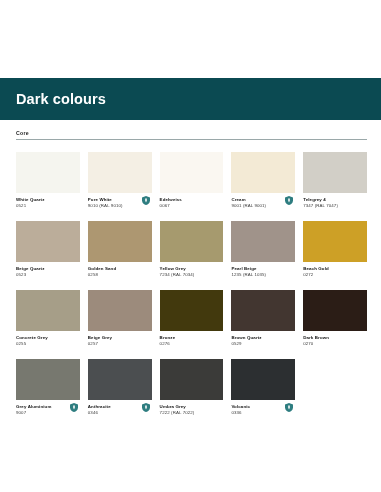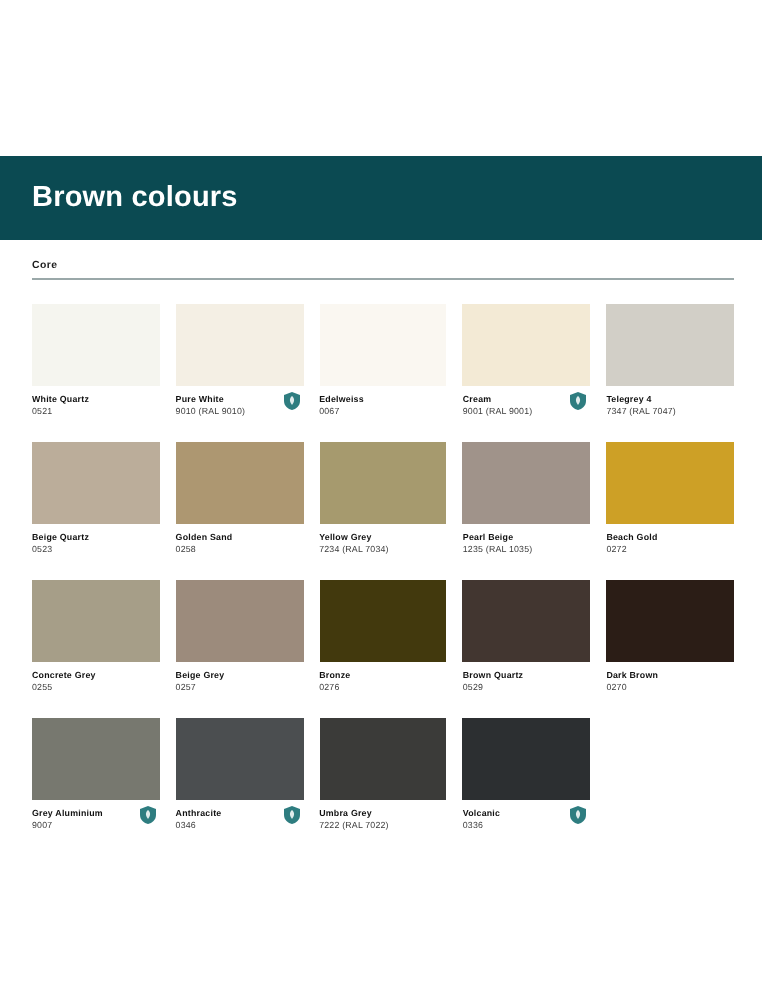--- a/index.html
+++ b/index.html
@@ -124,21 +124,21 @@
   }
 </style>
 </head>
 <body>
 
 <div class="page">
 
   <div class="top-gap"></div>
 
   <div class="title-band" style="background: rgb(11, 74, 82);">
-    <span class="title">Brown colours</span>
+    <span class="title">Dark colours</span>
   </div>
 
   <div class="content">
 
     <div class="section-head">
       <span class="section-label">Core</span>
       <div class="section-rule" style="background: rgb(154, 168, 169);"></div>
     </div>
 
     <div class="grid">

